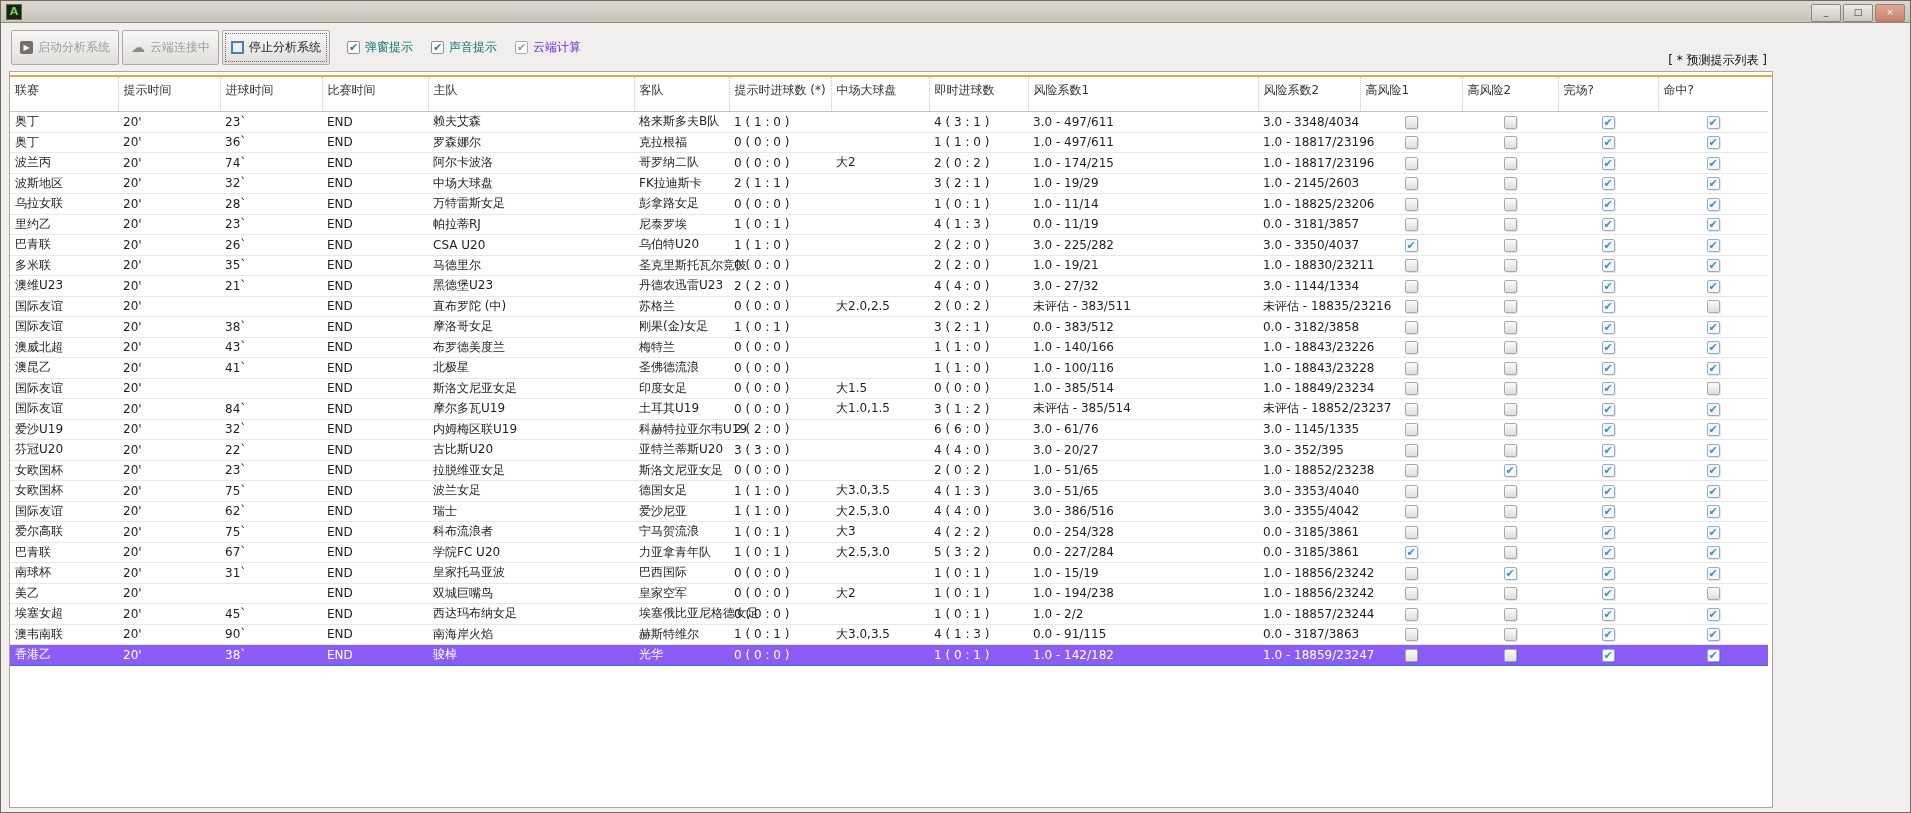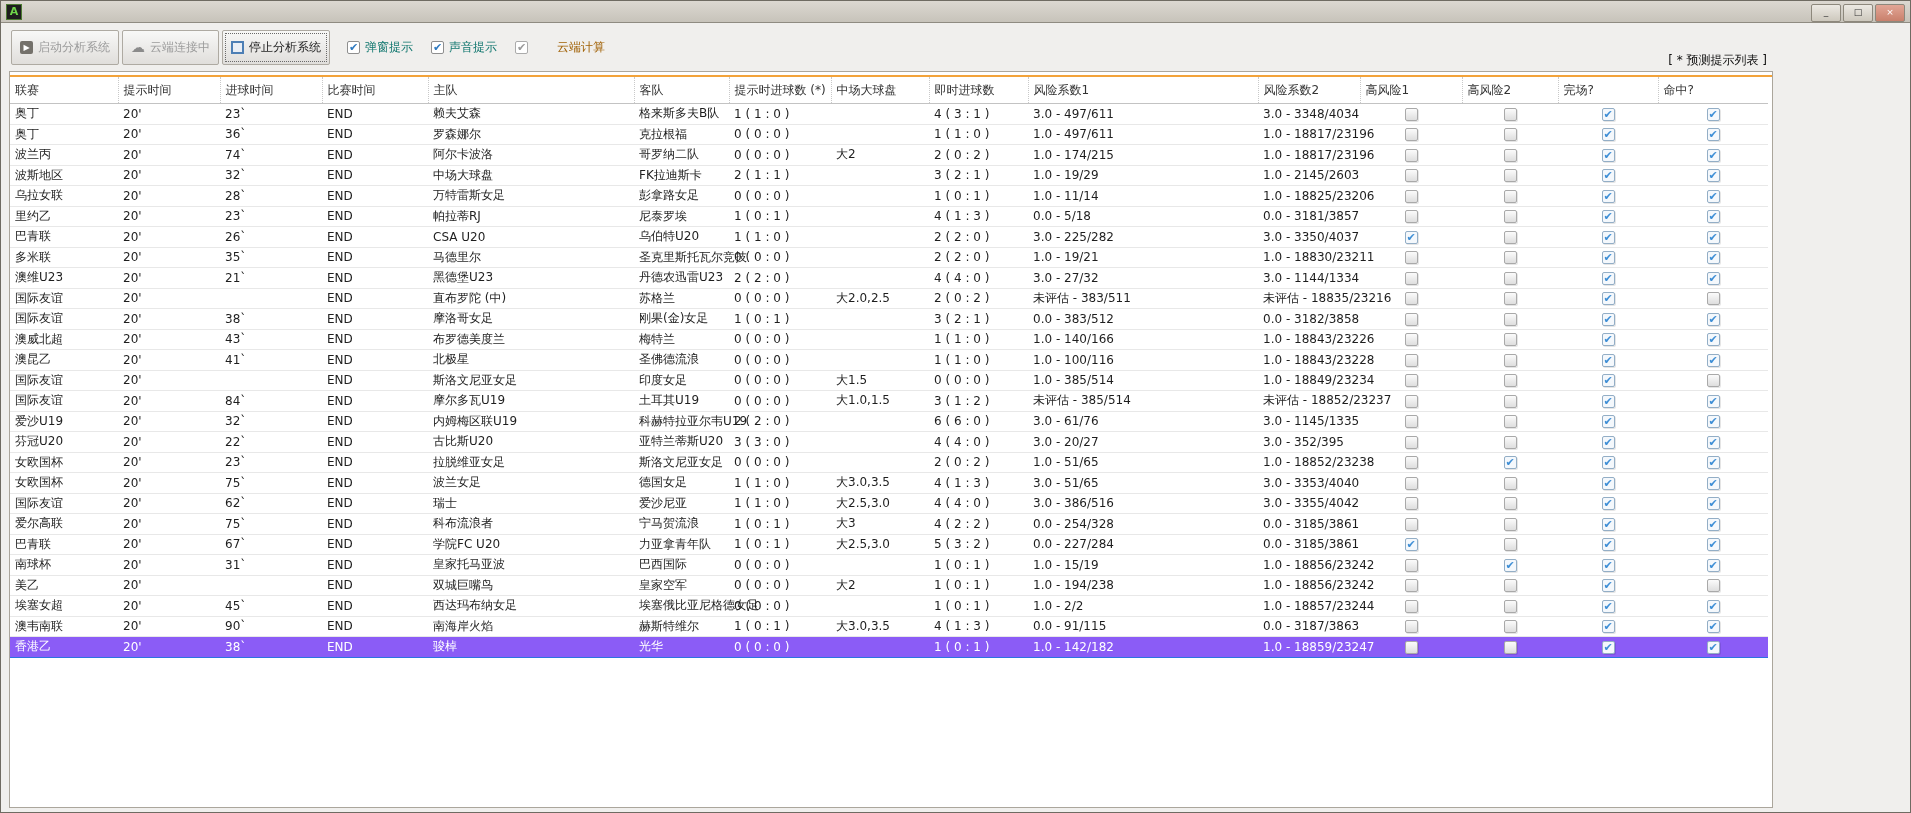--- a/index.html
+++ b/index.html
@@ -56,32 +56,32 @@
   .icon-stop{display:inline-block;width:9px;height:9px;border:2px solid #4d7fb5;background:#e9eef5;}
   .tgroup{display:inline-flex;align-items:center;gap:5px;margin-left:18px;}
   .tgroup:first-of-type{margin-left:14px;}
   .tcb{
     display:inline-block;width:13px;height:13px;box-sizing:border-box;
     border:1px solid #8f8f8f;background:#fff;border-radius:2px;
     font-size:11px;line-height:11px;text-align:center;color:#2f7ac0;font-weight:bold;
   }
   .tcb.gray{color:#9a9a9a;border-color:#ababab;}
   .tgroup .lbl{color:#0f766e;}
-  .tgroup.disabled .lbl{color:#a16207;margin-left:24px;}
+  .tgroup.disabled .lbl{color:#6d28d9;}
 
   
   .list-label{position:absolute;top:51px;right:143px;color:#111;white-space:nowrap;}
   .list-box{
     position:absolute;left:8px;top:70px;width:1764px;height:737px;
     background:#fff;border:1px solid #aba69c;box-sizing:border-box;padding-top:3px;
   }
   .accent{height:2px;background:#f3a33a;}
   table{border-collapse:collapse;table-layout:fixed;width:1758px;}
   thead th{
-    height:26px;font-weight:normal;text-align:left;padding:0 0 0 5px;
+    height:26px;font-weight:normal;text-align:left;padding:0 0 8px 5px;
     color:#333;border-bottom:1px solid #c3c3c3;white-space:nowrap;
     background:#fff;
   }
   thead th + th{border-left:1px dotted #c9c9c9;}
   tbody td{
     height:19.5px;padding:0 0 0 5px;white-space:nowrap;overflow:visible;
     border-bottom:1px solid #e8e8e8;color:#1e1e1e;
   }
   tbody td.cbcell{text-align:center;padding:0;}
   tbody tr.selected td{background:#8b5cf6;color:#fff;border-bottom-color:#2b74e2;}
@@ -264,21 +264,21 @@
           <tr>
             <td>里约乙</td>
             <td>20'</td>
             <td>23`</td>
             <td>END</td>
             <td>帕拉蒂RJ</td>
             <td>尼泰罗埃</td>
             <td>1 ( 0 : 1 )</td>
             <td></td>
             <td>4 ( 1 : 3 )</td>
-            <td>0.0 - 5/18</td>
+            <td>0.0 - 11/19</td>
             <td>0.0 - 3181/3857</td>
             <td class="cbcell"><div class="cb"></div></td>
             <td class="cbcell"><div class="cb"></div></td>
             <td class="cbcell"><div class="cb checked">✔</div></td>
             <td class="cbcell"><div class="cb checked">✔</div></td>
           </tr>
           <tr>
             <td>巴青联</td>
             <td>20'</td>
             <td>26`</td>

